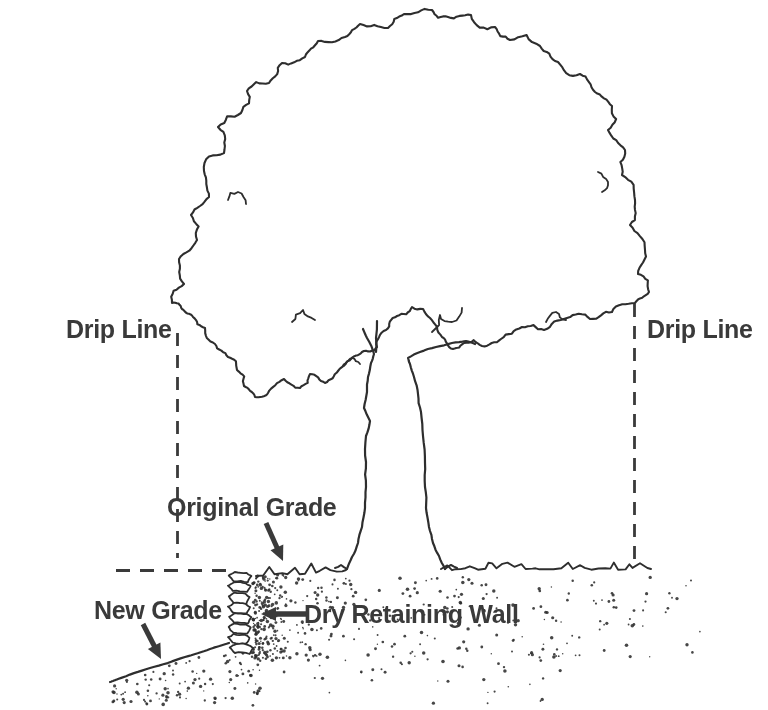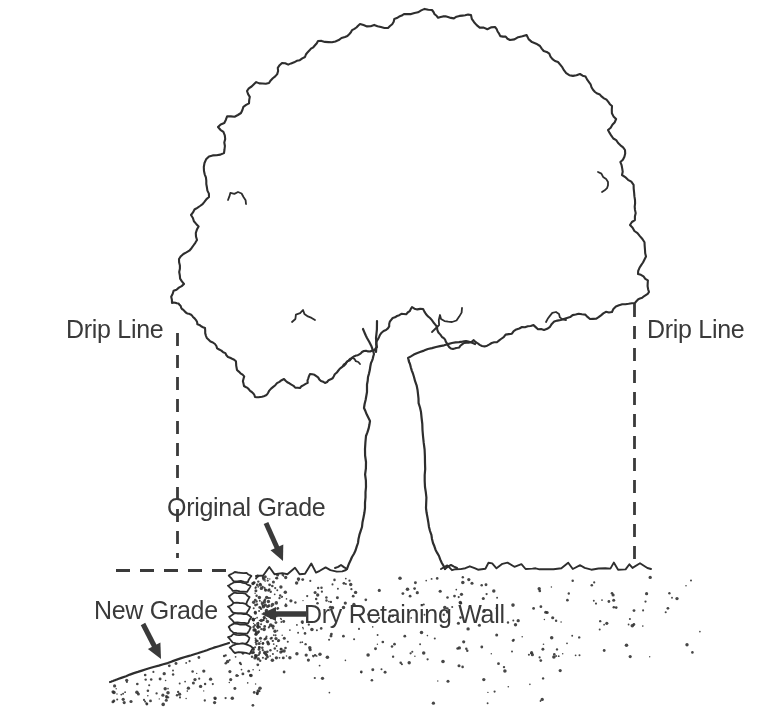--- a/index.html
+++ b/index.html
@@ -6,21 +6,21 @@
   .stage{
     position:relative;
     width:768px;height:710px;
     overflow:hidden;
     font-family:"Liberation Sans", sans-serif;
     background:#ffffff;
   }
   .stage svg{position:absolute;left:0;top:0;}
   .lbl{
     position:absolute;
-    font-weight:normal;
+    font-weight:bold;
     font-size:25px;
     line-height:25px;
     letter-spacing:-0.3px;
     white-space:nowrap;
     color:#3a3a3a;
   }
   #lbl-drip-left{left:66px;top:317px;}
   #lbl-drip-right{left:647px;top:317px;}
   #lbl-original-grade{left:167px;top:495px;}
   #lbl-new-grade{left:94px;top:598px;}

